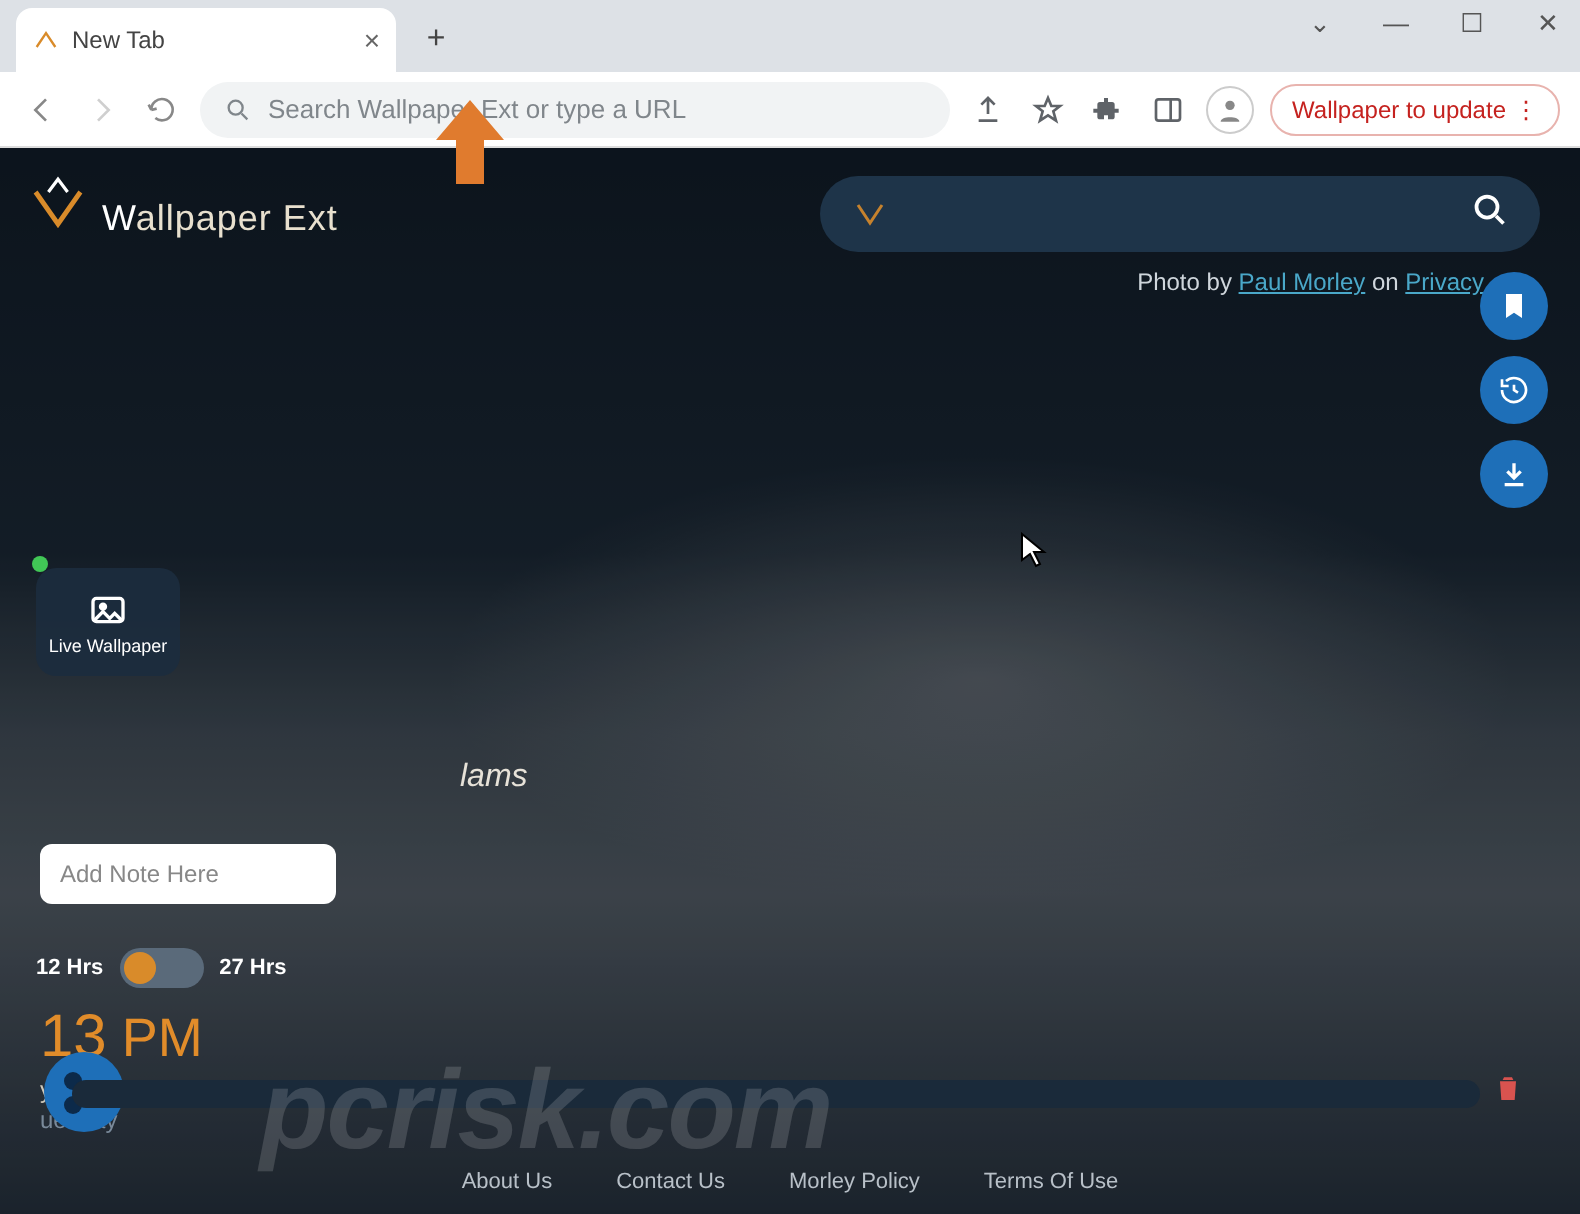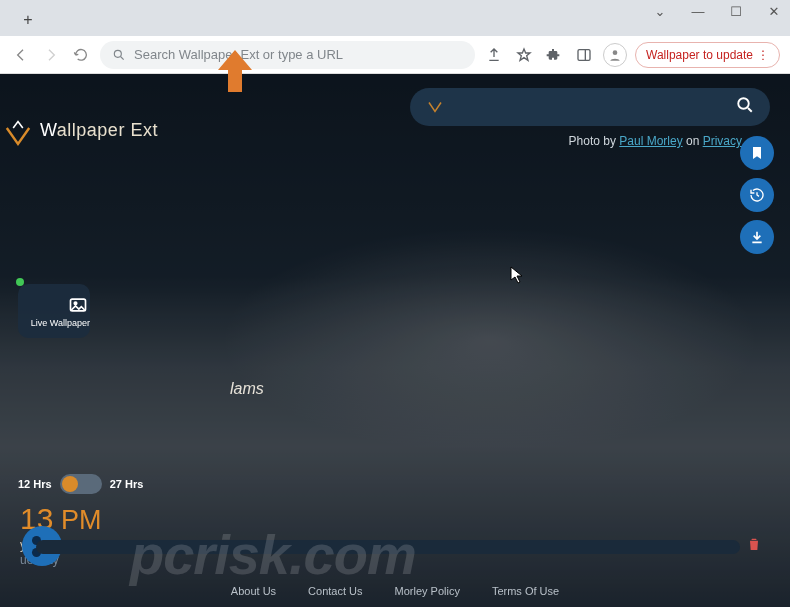--- a/index.html
+++ b/index.html
@@ -28,42 +28,42 @@
   .avatar-btn { width: 24px; height: 24px; border-radius: 50%; border: 1px solid #ccc; display:flex; align-items:center; justify-content:center; }
   .relaunch { height: 26px; border: 1px solid #e8b3ae; color: #c5221f; background: #fff; border-radius: 13px; display: flex; align-items: center; padding: 0 10px; font-size: 12px; gap: 4px; cursor: pointer; }
   .relaunch .menu-dots { color: #c5221f; }
 
   
   .page { position: relative; width: 790px; height: 533px; background: linear-gradient(180deg,#0f2133 0%, #16293c 45%, #23344a 100%); overflow: hidden; }
   .photo-bg { position: absolute; inset: 0; background:
     radial-gradient(ellipse 380px 160px at 62% 50%, rgba(220,226,232,0.55), transparent 70%),
     linear-gradient(180deg, #1a2a3b 0%, #2a3d50 38%, #6e7d8b 55%, #8c98a4 70%, #3a4a5b 100%);
     filter: brightness(0.45); opacity: 0.9; }
-  .header { position: absolute; top: 14px; left: 2px; display: flex; align-items: flex-start; gap: 6px; color: #fff; margin-top: 32px; }
+  .header { position: absolute; top: 14px; left: 13px; display: flex; align-items: flex-end; gap: 6px; color: #fff; }
   .logo { width: 32px; height: 32px; }
   .brand { font-size: 18px; letter-spacing: 0.5px; color: #e8e0ce; }
   .brand b { color: #fff; font-weight: normal; }
 
   .search-pill { position: absolute; top: 14px; left: 410px; width: 360px; height: 38px; background: #1e3449; border-radius: 20px; display: flex; align-items: center; justify-content: space-between; padding: 0 16px; }
   .search-pill .pill-logo { width: 18px; height: 18px; opacity: 0.9; }
   .search-pill .search-btn { color: #fff; }
   .search-pill .search-btn svg { width: 18px; height: 18px; }
 
   .credit { position: absolute; top: 60px; right: 48px; font-size: 12px; color: #cfd6dc; }
   .credit a { color: #4aa8c9; text-decoration: underline; }
 
   
   .fab { position: absolute; right: 16px; width: 34px; height: 34px; border-radius: 50%; background: #1e6fb8; display: flex; align-items: center; justify-content: center; color: #fff; cursor: pointer; }
   .fab svg { width: 16px; height: 16px; }
   .fab1 { top: 62px; }
   .fab2 { top: 104px; }
   .fab3 { top: 146px; }
 
   
-  .livewp { position: absolute; top: 210px; left: 18px; width: 72px; height: 54px; background: rgba(28,44,62,0.9); border-radius: 10px; display: flex; flex-direction: column; align-items: flex-end; justify-content: center; color: #fff; gap: 3px; cursor: pointer; }
+  .livewp { position: absolute; top: 210px; left: 18px; width: 72px; height: 54px; background: rgba(28,44,62,0.9); border-radius: 10px; display: flex; flex-direction: column; align-items: center; justify-content: center; color: #fff; gap: 3px; cursor: pointer; }
   .livewp svg { width: 24px; height: 20px; }
   .livewp span { font-size: 9px; }
   .livewp::before { content: ''; position: absolute; top: -6px; left: -2px; width: 8px; height: 8px; background: #41c756; border-radius: 50%; }
 
   .mid-text { position: absolute; top: 306px; left: 230px; color: #e7e2d8; font-size: 16px; font-style: italic; }
 
   .note-box { position: absolute; top: 348px; left: 20px; width: 148px; height: 30px; background: #fff; border-radius: 6px; display: flex; align-items: center; padding: 0 10px; color: #888; font-size: 12px; }
 
   .toggle-row { position: absolute; top: 400px; left: 18px; display: flex; align-items: center; gap: 8px; color: #fff; font-size: 11px; font-weight: bold; }
   .toggle { width: 42px; height: 20px; background: #5a6a7a; border-radius: 10px; position: relative; cursor: pointer; }
@@ -94,20 +94,29 @@
   
   .badge { position: absolute; top: 452px; left: 22px; width: 40px; height: 40px; background: #1e6fb8; border-radius: 50%; }
   .badge::before, .badge::after { content:''; position:absolute; background:#0c2a4a; border-radius:50%; }
   .badge::before { width:9px; height:9px; top:10px; left:10px; }
   .badge::after { width:9px; height:9px; top:14px; left:22px; box-shadow: -12px 8px 0 #0c2a4a; }
 </style>
 </head>
 <body>
 
 <div class="tabstrip">
+  <div class="tab">
+    <span class="favicon">
+      <svg viewBox="0 0 24 24">
+          <path d="M4 18 L12 6 L20 18" fill="none" stroke="#d98b2a" stroke-width="2"></path>
+        </svg>
+    </span>
+    <span class="title">New Tab</span>
+    <span class="close">×</span>
+  </div>
   <div class="newtab-btn">+</div>
   <div class="win-controls">
     <span>⌄</span>
     <span>—</span>
     <span>☐</span>
     <span>✕</span>
   </div>
 </div>
 
 <div class="toolbar">
@@ -212,20 +221,23 @@
     <svg viewBox="0 0 24 24" fill="none" stroke="#fff" stroke-width="2">
         <rect x="3" y="5" width="18" height="14" rx="2"></rect>
         <circle cx="9" cy="10" r="1.5" fill="#fff"></circle>
         <path d="M4 18l5-5 4 4 3-3 4 4"></path>
       </svg>
     <span>Live Wallpaper</span>
   </div>
 
   <div class="mid-text">lams</div>
 
+  <div class="note-box">
+    <span>Add Note Here</span>
+  </div>
 
   <div class="toggle-row">
     <span>12 Hrs</span>
     <div class="toggle"></div>
     <span>27 Hrs</span>
   </div>
 
   <div class="clock">
     <div class="time"><span>13</span><span style="font-size:27px"> PM</span></div>
     <div class="date">y 27, 2024</div>

